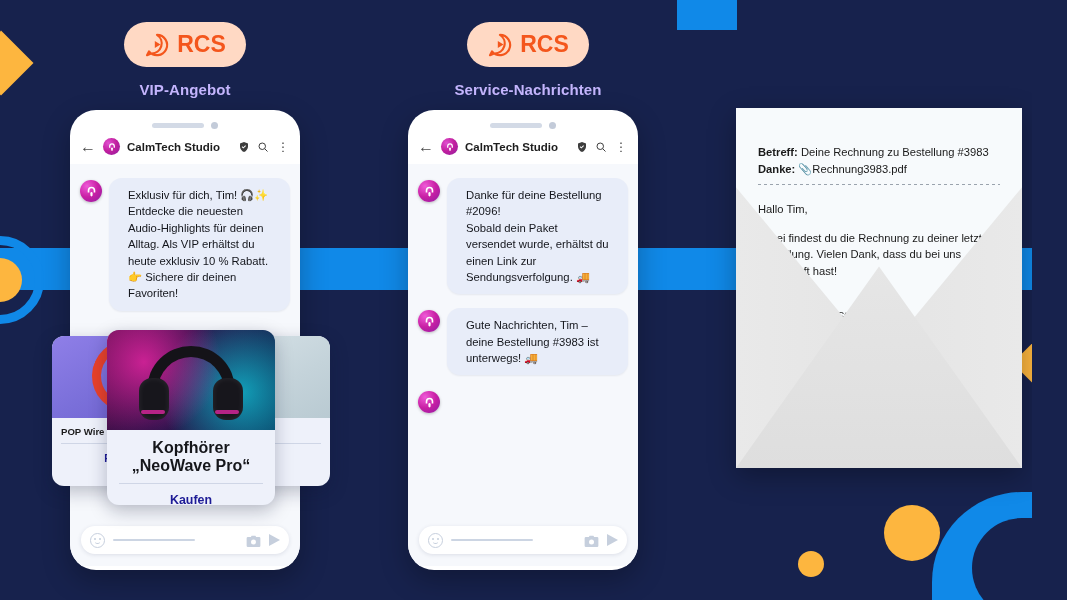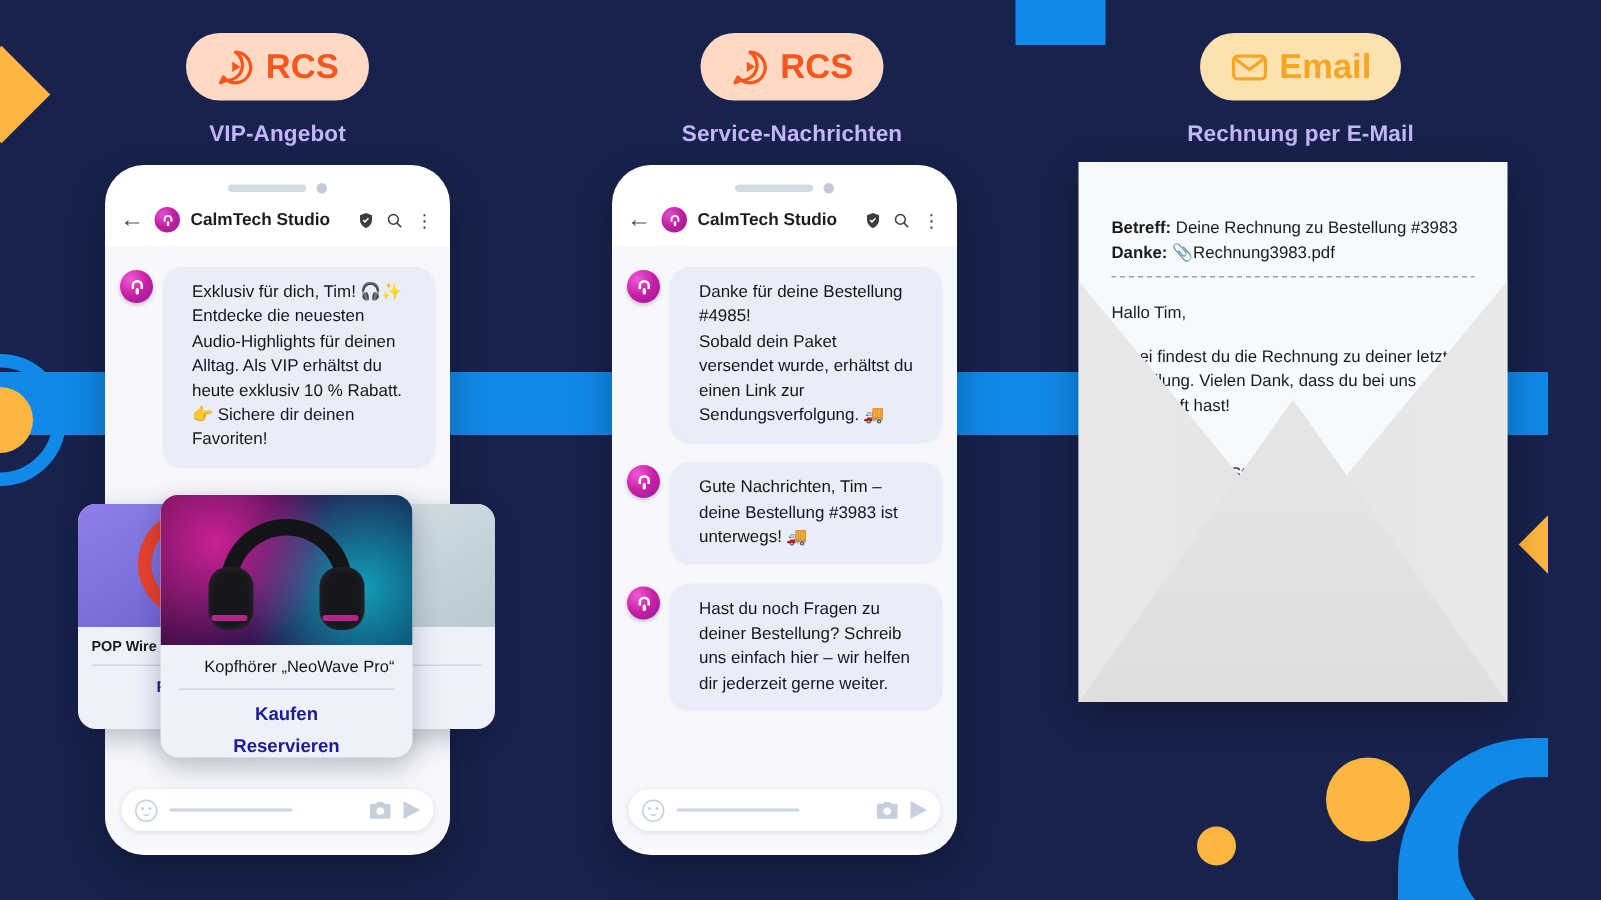--- a/index.html
+++ b/index.html
@@ -186,31 +186,31 @@
   .hp .band {
     position:absolute; left:8px; top:0; width:88px; height:56px;
     border:11px solid #141318; border-bottom:none; border-radius:46px 46px 0 0;
   }
   .hp .cup { position:absolute; bottom:0; width:30px; height:42px; border-radius:13px; background:#17161c;
              box-shadow:inset 0 0 6px rgba(255,255,255,.09); }
   .hp .cup.l { left:0; } .hp .cup.r { right:0; }
   .hp .gl { position:absolute; left:2px; bottom:6px; width:24px; height:4px; border-radius:3px; background:rgba(235,40,170,.75); }
   .card-main .body { padding:9px 12px 0 12px; }
   .card-main .nm {
-    font-size:11px; font-weight:normal; color:#15161a; text-align:right;
+    font-size:16px; font-weight:bold; color:#15161a; text-align:center;
     padding-bottom:8px; border-bottom:1px solid #cfd6e6;
   }
   .card-main .act {
     margin-top:9px; text-align:center; font-size:12.4px; font-weight:bold; color:#1d1b96;
   }
   .card-main .act + .act { margin-top:7px;text-align:center; }
 
   
   .email {
-    position:absolute; left:719px; top:108px; width:286px; height:360px;
+    position:absolute; left:736px; top:108px; width:286px; height:360px;
     background:#f7fafc; box-shadow:0 8px 26px rgba(0,0,0,.3); overflow:hidden;
   }
   .email-body { padding:36px 22px 0 22px; position:relative; z-index:3; }
   .em-line { font-size:11.2px; line-height:1.48; color:#1a1a1a; }
   .em-line b { font-weight:bold; }
   .em-rule {
     margin:7px 0 16px 0; height:1px;
     background:repeating-linear-gradient(to right,#9aa3ad 0 3px,transparent 3px 6px);
   }
   .em-gap { height:12px; }
@@ -405,73 +405,58 @@
     </div>
 
     <div class="thread">
       <div class="msg-row">
         <span class="msg-av">
           <svg viewBox="0 0 24 24" fill="#fff">
               <path d="M12 3a7 7 0 0 0-7 7v4h3v-4a4 4 0 0 1 8 0v4h3v-4a7 7 0 0 0-7-7Z"></path>
               <rect x="10" y="13" width="4" height="8" rx="2"></rect>
             </svg>
         </span>
-        <div class="bubble sh" style="white-space:pre-line">Danke für deine Bestellung #4985!
+        <div class="bubble sh" style="white-space:pre-line">Danke für deine Bestellung #2096!
 Sobald dein Paket versendet wurde, erhältst du einen Link zur Sendungsverfolgung. 🚚</div>
       </div>
       <div class="msg-row">
         <span class="msg-av">
           <svg viewBox="0 0 24 24" fill="#fff">
               <path d="M12 3a7 7 0 0 0-7 7v4h3v-4a4 4 0 0 1 8 0v4h3v-4a7 7 0 0 0-7-7Z"></path>
               <rect x="10" y="13" width="4" height="8" rx="2"></rect>
             </svg>
         </span>
         <div class="bubble sh" style="white-space:pre-line">Gute Nachrichten, Tim – deine Bestellung #3983 ist unterwegs! 🚚</div>
       </div>
       <div class="msg-row">
         <span class="msg-av">
           <svg viewBox="0 0 24 24" fill="#fff">
               <path d="M12 3a7 7 0 0 0-7 7v4h3v-4a4 4 0 0 1 8 0v4h3v-4a7 7 0 0 0-7-7Z"></path>
               <rect x="10" y="13" width="4" height="8" rx="2"></rect>
             </svg>
         </span>
-        <div class="bubble sh" style="white-space:pre-line">Hast du noch Fragen zu deiner Bestellung?  Schreib uns einfach hier – wir helfen dir jederzeit gerne weiter.</div>
       </div>
     </div>
 
     <div class="input-bar">
       <span class="smiley">
           <i></i>
         </span>
       <span class="input-line"></span>
       <span class="input-sp"></span>
       <span class="cam-ico">
         <svg viewBox="0 0 24 20" fill="#c6cfdd">
             <path d="M9 1h6l1.3 2H21a2 2 0 0 1 2 2v12a2 2 0 0 1-2 2H3a2 2 0 0 1-2-2V5a2 2 0 0 1 2-2h4.7L9 1Z"></path>
             <circle cx="12" cy="11" r="4" fill="#fff"></circle>
           </svg>
       </span>
       <span class="send-ico"></span>
     </div>
   </div>
 
-  <div class="col col-3">
-    <div class="badge-wrap">
-      <div class="badge badge-email">
-        <span class="badge-ico">
-          <svg viewBox="0 0 24 24" fill="none" stroke="#f5a623" stroke-width="2" stroke-linejoin="round">
-            <rect x="2.2" y="5" width="19.6" height="14" rx="2.6"></rect>
-              <path d="M3.2 6.6 12 13.2l8.8-6.6"></path>
-          </svg>
-        </span>
-        <span>Email</span>
-      </div>
-    </div>
-    <div class="col-title">Rechnung per E-Mail</div>
-  </div>
 
   <div class="email">
     <div class="email-body">
       <div class="em-line">
         <b>Betreff:</b><span> Deine Rechnung zu Bestellung #3983</span>
       </div>
       <div class="em-line">
         <b>Danke:</b>
         <span>📎</span><span>Rechnung3983.pdf</span>
       </div>

